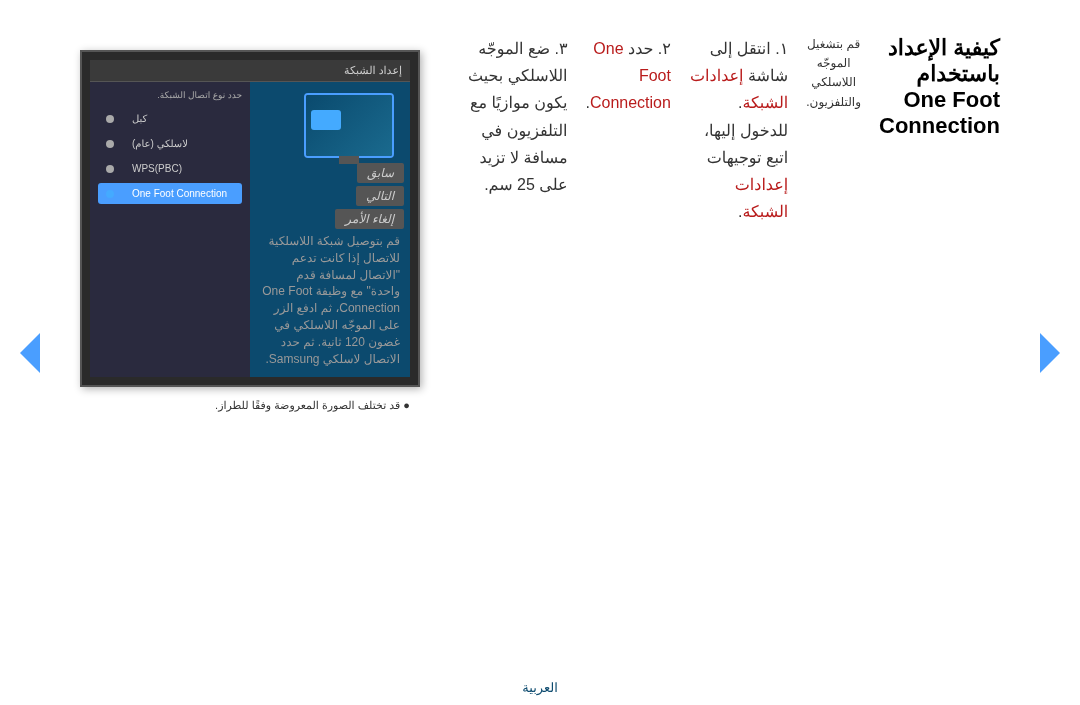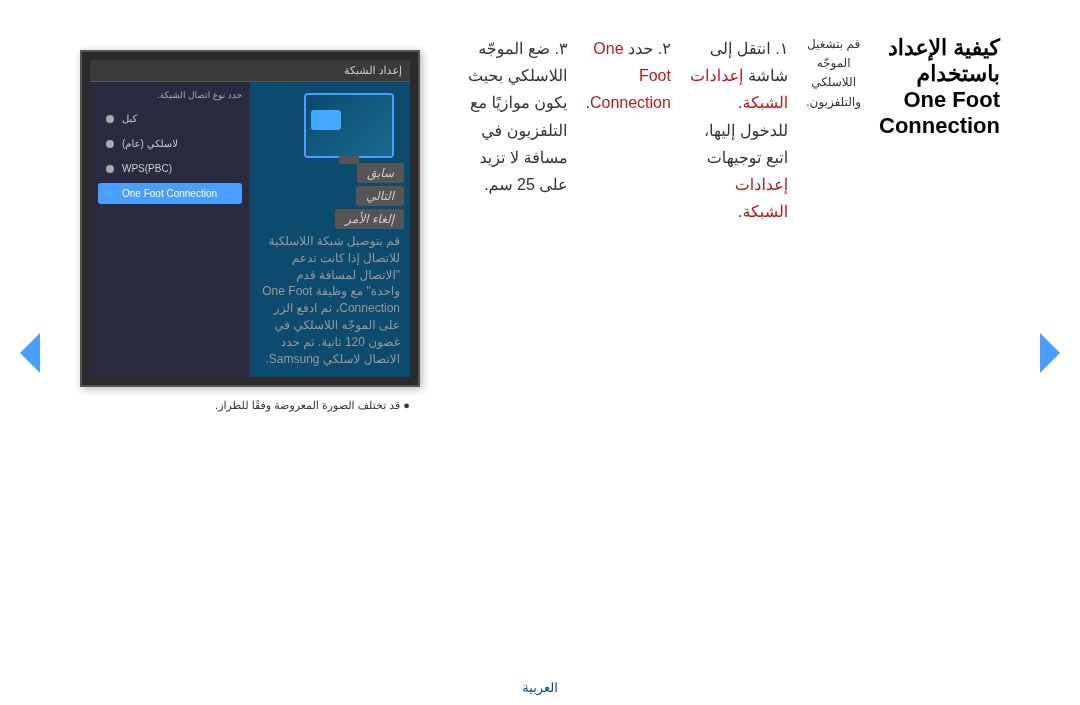--- a/index.html
+++ b/index.html
@@ -91,21 +91,21 @@
     .ui-menu-item {
       padding: 5px 8px;
       border-radius: 3px;
       font-size: 10px;
       color: #ccc;
       text-align: right;
       direction: rtl;
       display: flex;
       align-items: center;
       justify-content: flex-end;
-      gap: 8px;
+      gap: 18px;
       cursor: pointer;
     }
     .ui-menu-item.selected {
       background: #4a9eff;
       color: #fff;
     }
     .ui-menu-item .dot {
       width: 8px;
       height: 8px;
       border-radius: 50%;

